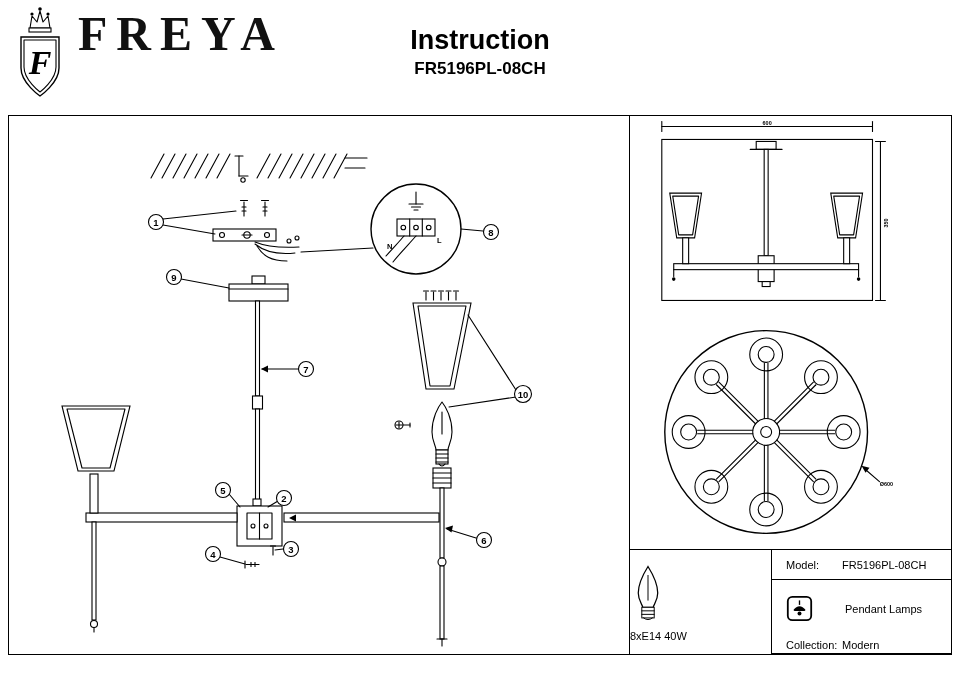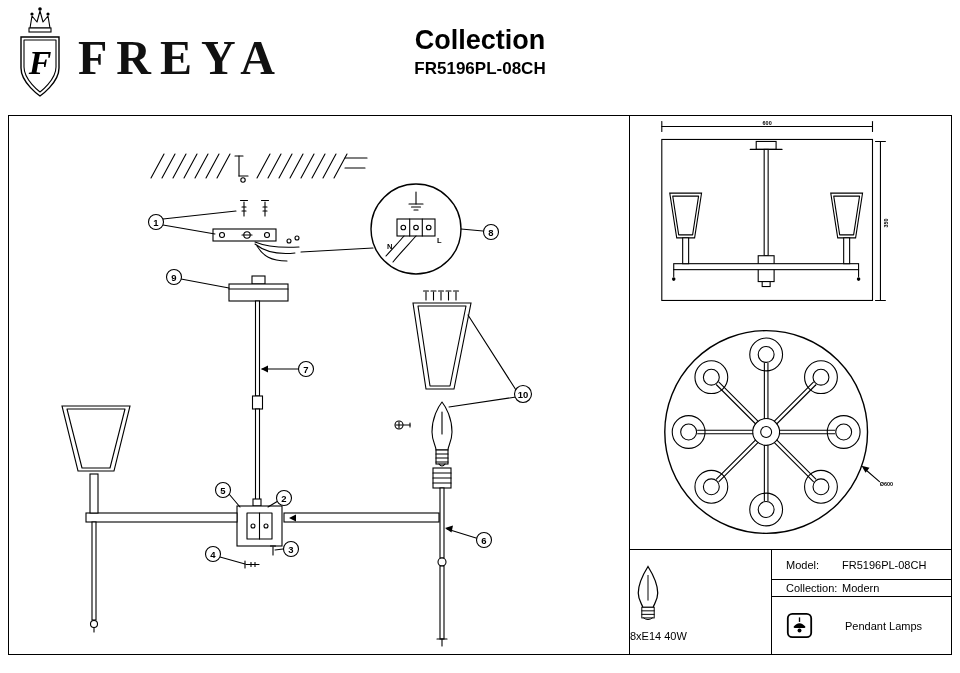--- a/index.html
+++ b/index.html
@@ -4,21 +4,21 @@
 <style>
   *{margin:0;padding:0;box-sizing:border-box}
   html,body{width:960px;height:673px;background:#fff;color:#000;
     font-family:"Liberation Sans",sans-serif;overflow:hidden}
   .page{position:relative;width:960px;height:673px;background:#fff}
 
   
   .header{position:absolute;left:0;top:0;width:960px;height:115px}
   .logo{position:absolute;left:14px;top:6px;display:flex;gap:12px;align-items:flex-start}
   .logo-mark{width:52px;height:96px}
-  .brand-text{margin-top:28px}
+  .brand-text{margin-top:4px}
   .brand{font-family:"Liberation Serif",serif;font-weight:bold;font-size:48px;
     letter-spacing:9px;line-height:1;color:#111}
   .tagline{font-family:"Liberation Serif",serif;font-size:11.5px;letter-spacing:4.4px;
     margin-top:7px;color:#111}
   .title-block{position:absolute;left:280px;top:25px;width:400px;text-align:center}
   .title{font-size:27px;font-weight:bold}
   .subtitle{font-size:17px;font-weight:bold;margin-top:3px}
 
   
   .main-box{position:absolute;left:8px;top:115px;width:944px;height:540px;
@@ -74,21 +74,21 @@
           <path class="ln2" d="M7,31 L45,31 L45,62 C45,77 26,90 26,90 C26,90 7,77 7,62 Z"></path>
           <path class="ln" d="M10,34 L42,34 L42,61 C42,74 26,86 26,86 C26,86 10,74 10,61 Z"></path>
           <text x="26" y="68" text-anchor="middle" style="font-family:'Liberation Serif',serif;font-style:italic;font-weight:bold;font-size:34px;fill:#000">F</text>
         </g>
       </svg>
       <div class="brand-text">
         <div class="brand">FREYA</div>
       </div>
     </div>
     <div class="title-block">
-      <div class="title">Collection</div>
+      <div class="title">Instruction</div>
       <div class="subtitle">FR5196PL-08CH</div>
     </div>
   </div>
 
   <div class="main-box">
 
     <section class="assembly">
       <svg width="620" height="538" viewBox="0 0 620 538">
 
         <g class="ln">
@@ -454,32 +454,32 @@
             <line class="ln" x1="13" y1="58" x2="27" y2="58"></line>
             <path class="ln" d="M15,62 Q20,66 25,62"></path>
           </svg>
           <div class="bulb-spec">8xE14 40W</div>
         </div>
         <div class="spec-cell">
           <div class="spec-row row-model">
             <span class="spec-label">Model:</span>
             <span>FR5196PL-08CH</span>
           </div>
-          <div class="spec-row row-collection">
-            <span class="spec-label">Collection:</span>
-            <span>Modern</span>
-          </div>
           <div class="spec-row row-category">
             <svg class="cat-icon" width="27" height="27" viewBox="0 0 30 30">
               <rect x="2" y="2" width="26" height="26" rx="5" fill="none" stroke="#000" stroke-width="2"></rect>
               <line x1="15" y1="6" x2="15" y2="11" stroke="#000" stroke-width="1.5"></line>
               <path d="M8,17 Q15,8 22,17 Z" fill="#000"></path>
               <line x1="9" y1="17" x2="21" y2="17" stroke="#000" stroke-width="1.5"></line>
               <circle cx="15" cy="20.5" r="2.2" fill="#000"></circle>
             </svg>
             <span>Pendant Lamps</span>
           </div>
+          <div class="spec-row row-collection">
+            <span class="spec-label">Collection:</span>
+            <span>Modern</span>
+          </div>
         </div>
       </div>
 
     </aside>
   </div>
 </div>
 
 </body></html>

